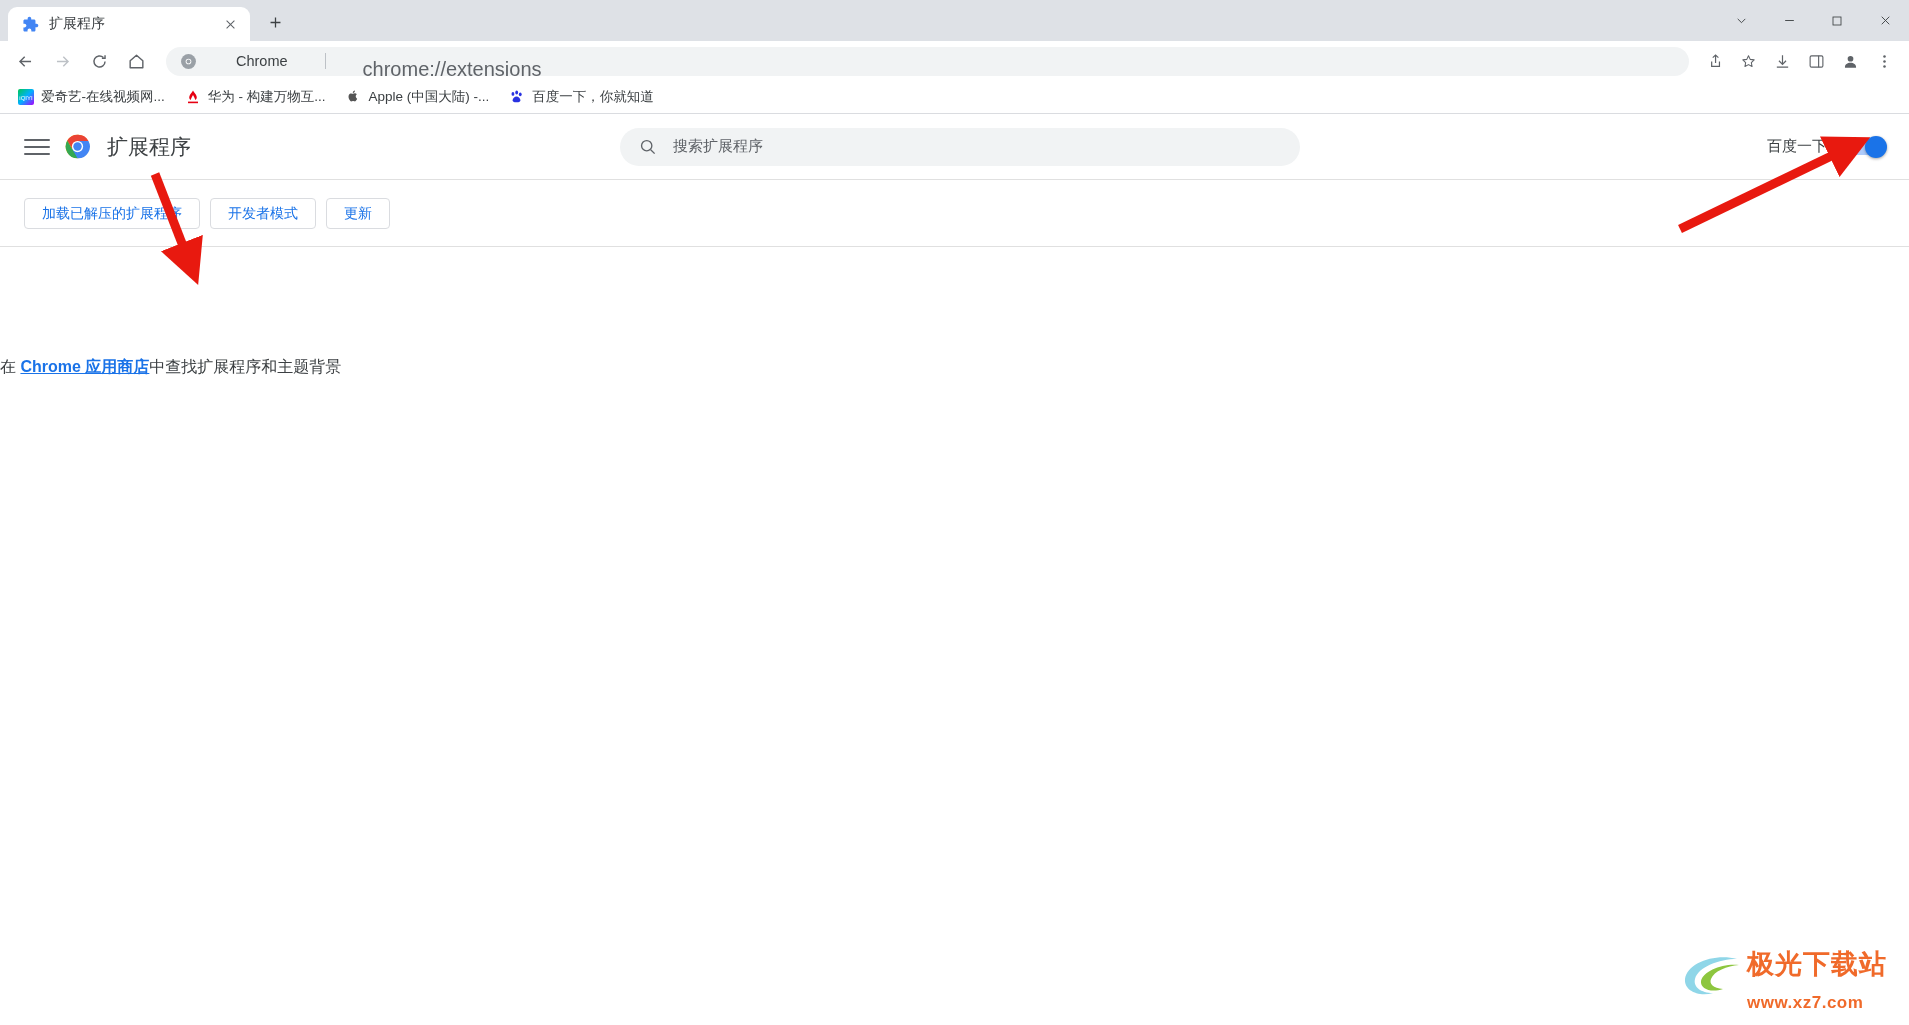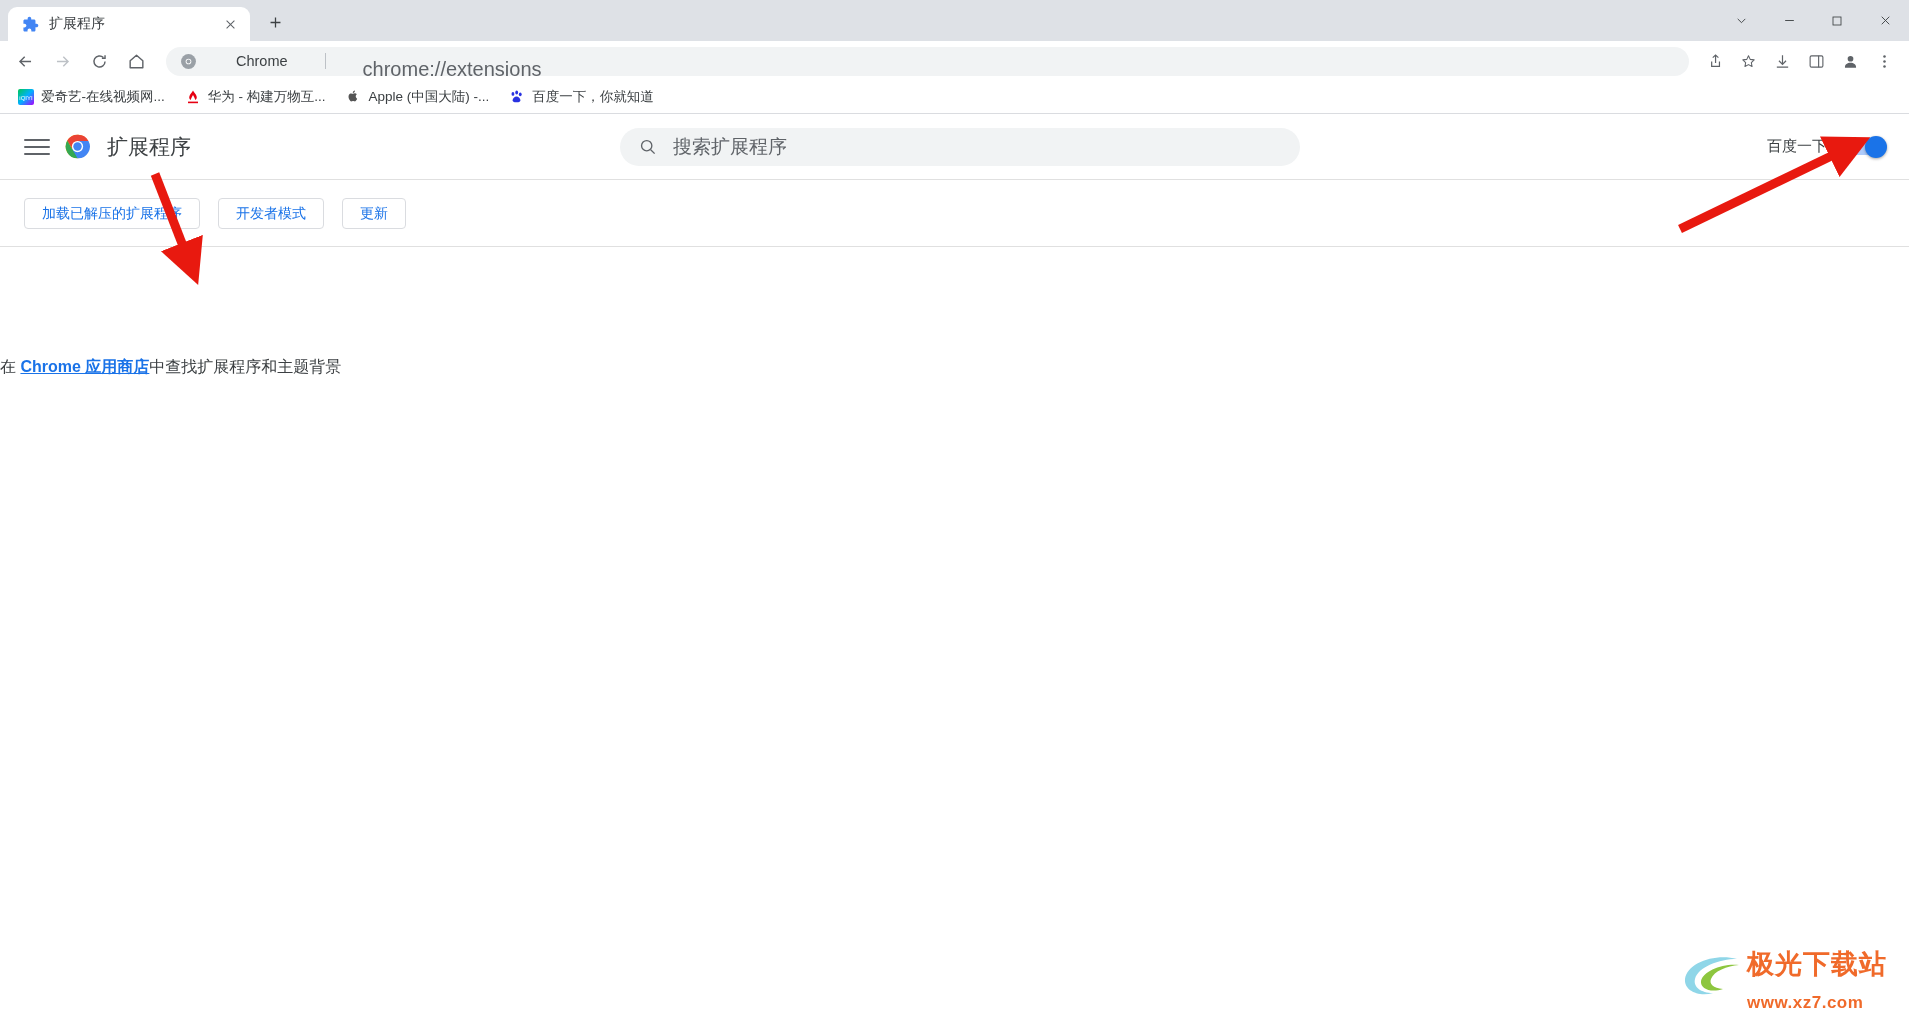--- a/index.html
+++ b/index.html
@@ -116,42 +116,42 @@
 
   .searchwrap {
     position: absolute; left: 620px; width: 680px;
     display: flex; align-items: center;
     height: 38px; background: #f1f3f4; border-radius: 20px;
     padding: 0 18px;
   }
   .search-ico { width: 19px; height: 19px; margin-right: 16px; flex: none; color: #5f6368; }
   .search-input {
     border: none; background: transparent; outline: none;
-    font-size: 19px; color: #3c4043; width: 100%;
+    font-size: 15px; color: #3c4043; width: 100%;
     font-family: Liberation Serif, serif;
   }
   .search-input::placeholder { color: #5f6368; }
 
   .devmode {
     position: absolute; right: 24px; display: flex; align-items: center;
   }
   .devmode-label { font-size: 15px; color: #3c4043; margin-right: 16px; white-space: nowrap; }
   .toggle {
     width: 42px; height: 16px; border-radius: 8px;
     background: #aecbfa; position: relative; flex: none;
   }
   .toggle-knob {
     position: absolute; right: -2px; top: -3px;
     width: 22px; height: 22px; border-radius: 50%;
     background: #1a73e8; box-shadow: 0 1px 3px rgba(0,0,0,.35);
   }
 
   .toolbar-row {
     height: 67px; display: flex; align-items: center;
-    padding: 0 24px; gap: 18px;
+    padding: 0 24px; gap: 10px;
     border-bottom: 1px solid #e0e0e0;
     background: #ffffff;
   }
   .btn {
     height: 31px; padding: 0 17px;
     border: 1px solid #dadce0; border-radius: 4px;
     background: #ffffff; color: #1a73e8;
     font-size: 14px; line-height: 29px;
     font-family: "Liberation Sans", "DejaVu Sans", sans-serif;
     white-space: nowrap; cursor: pointer;

